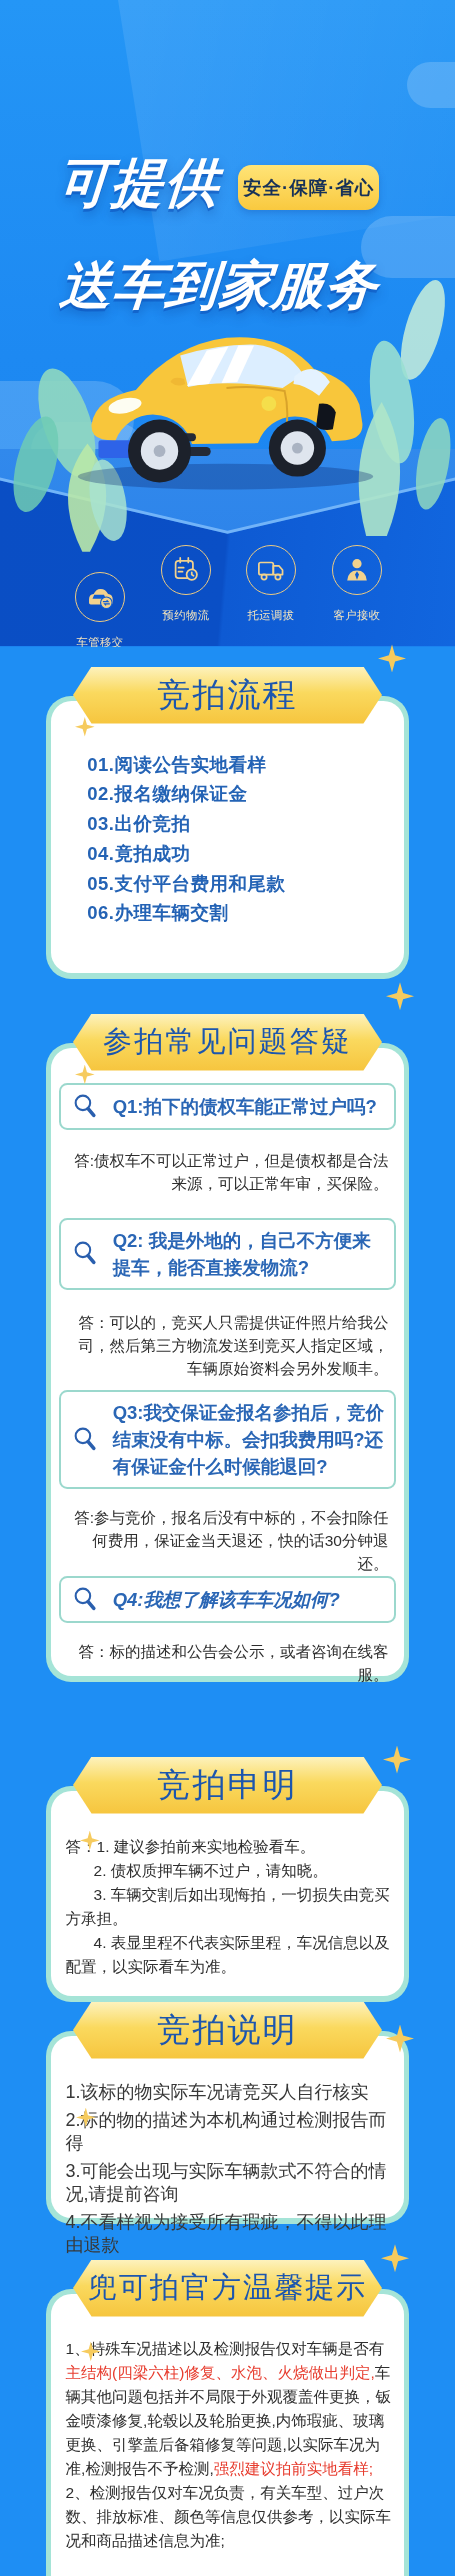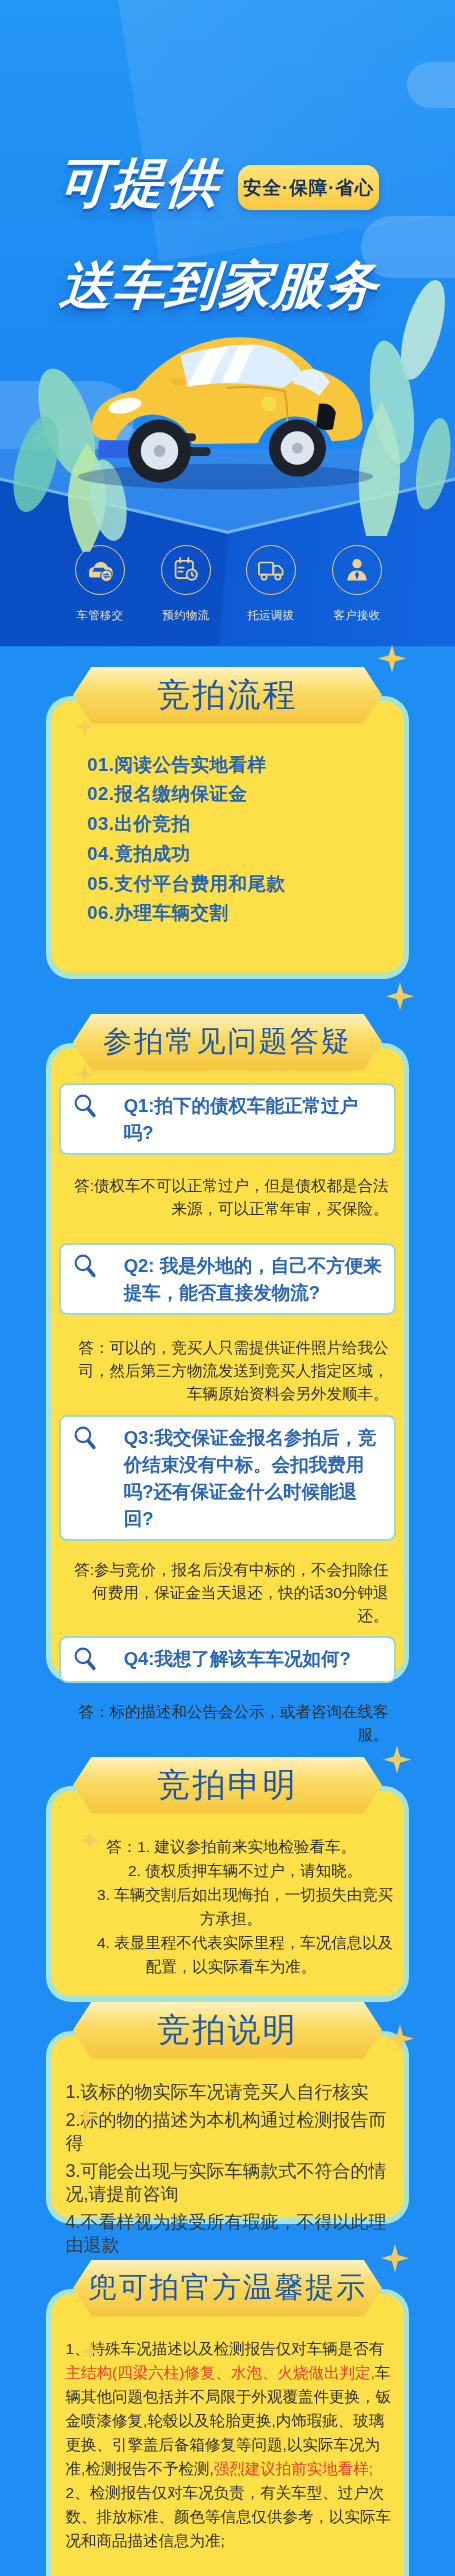--- a/index.html
+++ b/index.html
@@ -48,49 +48,49 @@
   .banner{width:309px;height:57px;margin:0 auto;
     clip-path:polygon(6% 0%,94% 0%,100% 50%,94% 100%,6% 100%,0% 50%);
     background:linear-gradient(180deg,#fdf2bd 0%,#fad95e 45%,#f6c53e 100%);
     display:flex;align-items:center;justify-content:center;
     position:relative;z-index:3;}
   .banner span{color:#1c56ae;font-weight:normal;letter-spacing:2.1px;}
   .banner.small span{font-size:29px;}
   .banner.big span{font-size:33px;}
   .card-outer{width:363px;margin:-28px auto 0;background:#a5e4d7;border-radius:25px;
     padding:5.2px;box-sizing:border-box;position:relative;z-index:1;}
-  .card{background:#fde047;border-radius:20.6px;width:100%;height:100%;box-sizing:border-box;}
+  .card{background:#ffffff;border-radius:20.6px;width:100%;height:100%;box-sizing:border-box;}
 
   .sparkle{position:absolute;background:#f6cb5e;z-index:4;
     clip-path:polygon(50% 0%,61% 39%,100% 50%,61% 61%,50% 100%,39% 61%,0% 50%,39% 39%);}
   .sp-lg{width:28px;height:28px;}
   .sp-sm{width:19.6px;height:19.6px;}
 
   
   .s1{padding-top:19.6px;}  .s1 .card-outer{height:283px;}
   .s2{padding-top:35px;}  .s2 .card-outer{height:639px;}
-  .s3{padding-top:75px;text-align:center;} .s3 .card-outer{height:216px;}
+  .s3{padding-top:75px;} .s3 .card-outer{height:216px;}
   .s4{}  .s4 .card-outer{height:193px;}
   .s5{padding-top:36px;}  .s5 .card-outer{height:361px;}
 
   
   .process-card{padding:52px 15.5px 0 36px;}
   .process-item{color:#2463b5;font-size:18.5px;font-weight:bold;line-height:24px;
     margin-bottom:5.7px;letter-spacing:0.5px;}
 
   
   .faq-card{padding:35px 7.2px 0 7.2px;}
-  .qa-box{display:flex;align-items:flex-start;gap:24px;
+  .qa-box{display:flex;align-items:center;gap:13px;
     border:2.1px solid #9bd8cd;border-radius:8.2px;background:#fff;
     padding:7.2px 9.3px;box-sizing:border-box;margin:0 1px;}
   .qa-q{color:#2a66b5;font-size:18.5px;font-weight:bold;line-height:27px;}
   .qa-icon{flex-shrink:0;}
   .qa-answer{color:#2e2e2e;font-size:15.5px;line-height:23px;margin:18.5px 8.2px 0 6.2px;text-align:right;}
   .m1{margin-top:23px;} .m2{margin-top:20.6px;} .m3{margin-top:10.3px;}
-  .m4{margin-top:9px;} .m5{margin-top:16.5px;}
+  .m4{margin-top:1px;font-style:italic;} .m5{margin-top:16.5px;}
 
   
   .stmt-card{padding:44px 7.2px 0 14.4px;}
   .stmt-line{color:#2e2e2e;font-size:15.5px;line-height:24px;margin:0;}
   .stmt-line.indent{text-indent:28px;}
   .notes-card{padding:45px 7.2px 0 14.4px;}
   .note-line{color:#383838;font-size:18px;line-height:23px;margin:0 0 5.2px 0;}
 
   
   .tips-card{padding:43px 6.2px 0 14.4px;}
@@ -149,21 +149,21 @@
         <path d="M246 206 q-22 -8 -28 6 q14 12 30 4 Z" fill="#f0b833"></path>
         <circle cx="196" cy="352" r="64" fill="#1c212b"></circle>
         <circle cx="196" cy="352" r="38" fill="#dfe5ee"></circle>
         <circle cx="196" cy="352" r="12" fill="#aab3c2"></circle>
         <circle cx="476" cy="346" r="58" fill="#1c212b"></circle>
         <circle cx="476" cy="346" r="34" fill="#dfe5ee"></circle>
         <circle cx="476" cy="346" r="11" fill="#aab3c2"></circle>
       </svg>
     </div>
 
-    <div class="service" style="left:68px;top:545px;">
+    <div class="service" style="left:68px;top:572px;">
       <div class="service-circle">
         <svg width="30" height="30" viewBox="0 0 52 52">
           <path d="M7 30 q0 -8 8 -9 q4 -9 12 -9 q9 0 13 9 q8 1 8 9 v6 q0 3 -3 3 h-35 q-3 0 -3 -3 Z" fill="#f2d28d"></path>
           <path d="M16 22 h17 l3 7 h-23 Z" fill="#0d5bd2"></path>
           <circle cx="37" cy="36" r="10" fill="#f2d28d" stroke="#0d5bd2" stroke-width="2"></circle>
           <path d="M31 34 h9 l-2.5 -2.5 M43 38 h-9 l2.5 2.5" stroke="#0d5bd2" stroke-width="2" fill="none"></path>
         </svg>
       </div>
       <div class="service-label">车管移交</div>
     </div>

